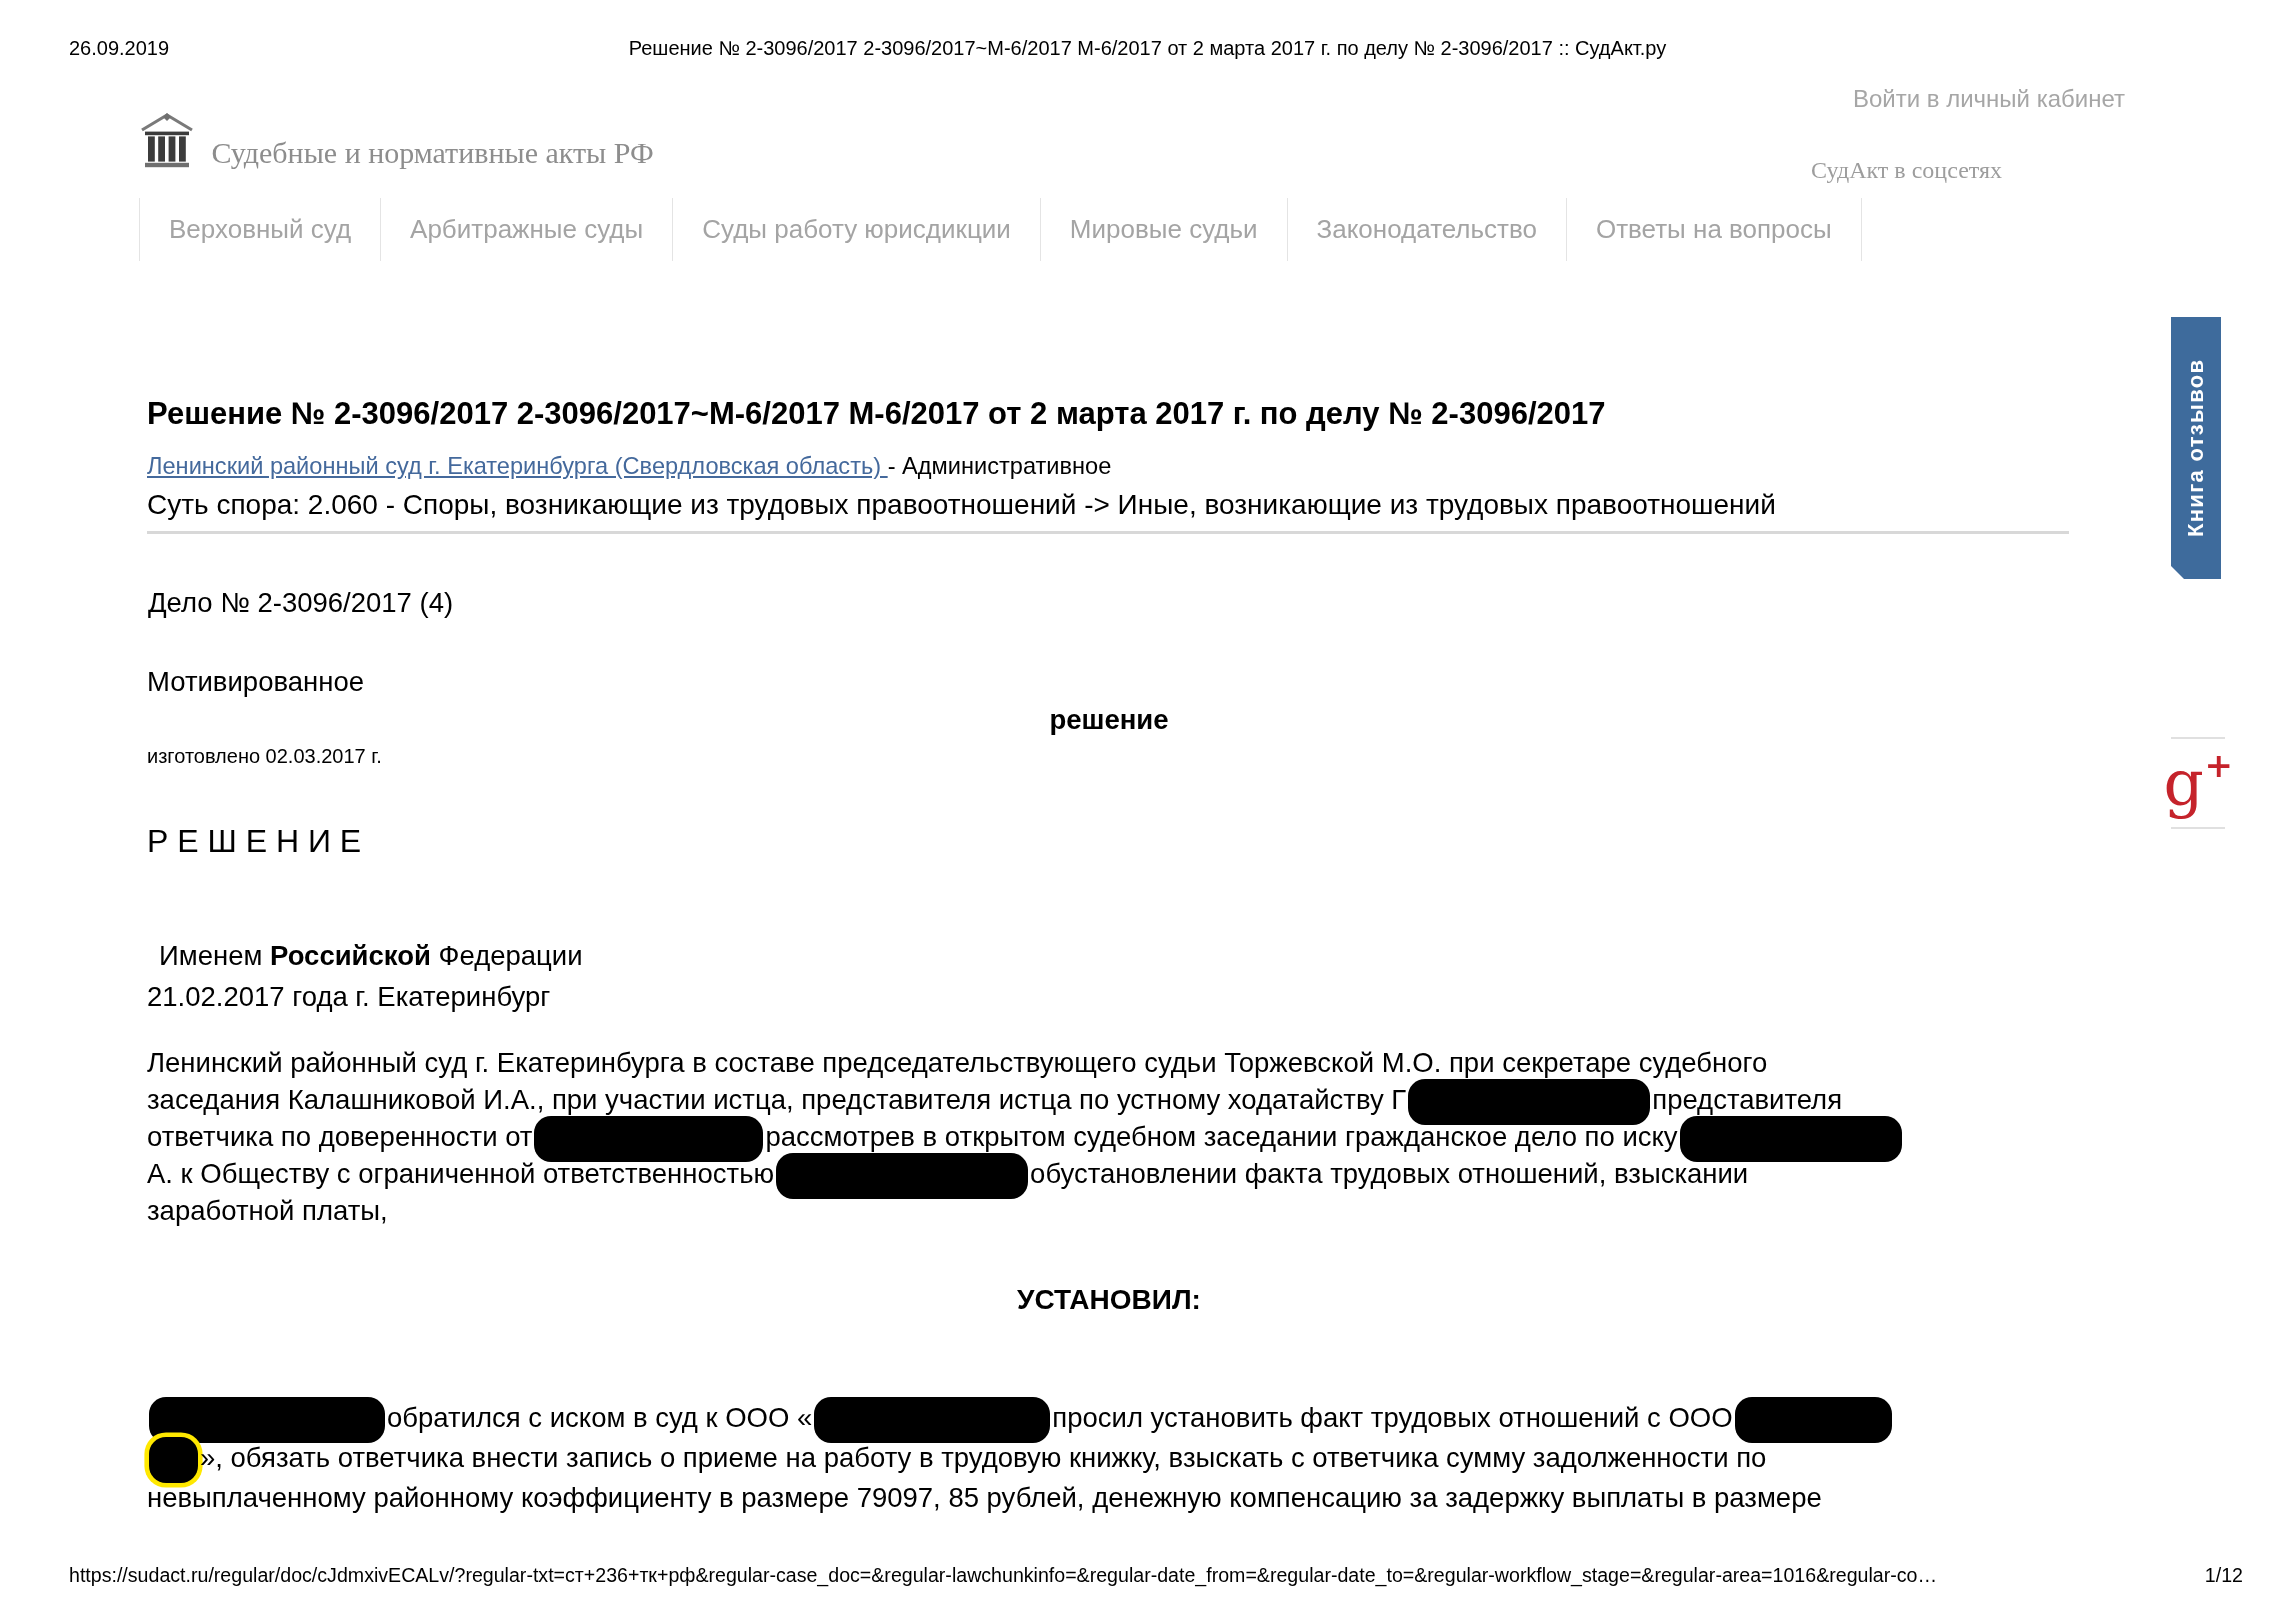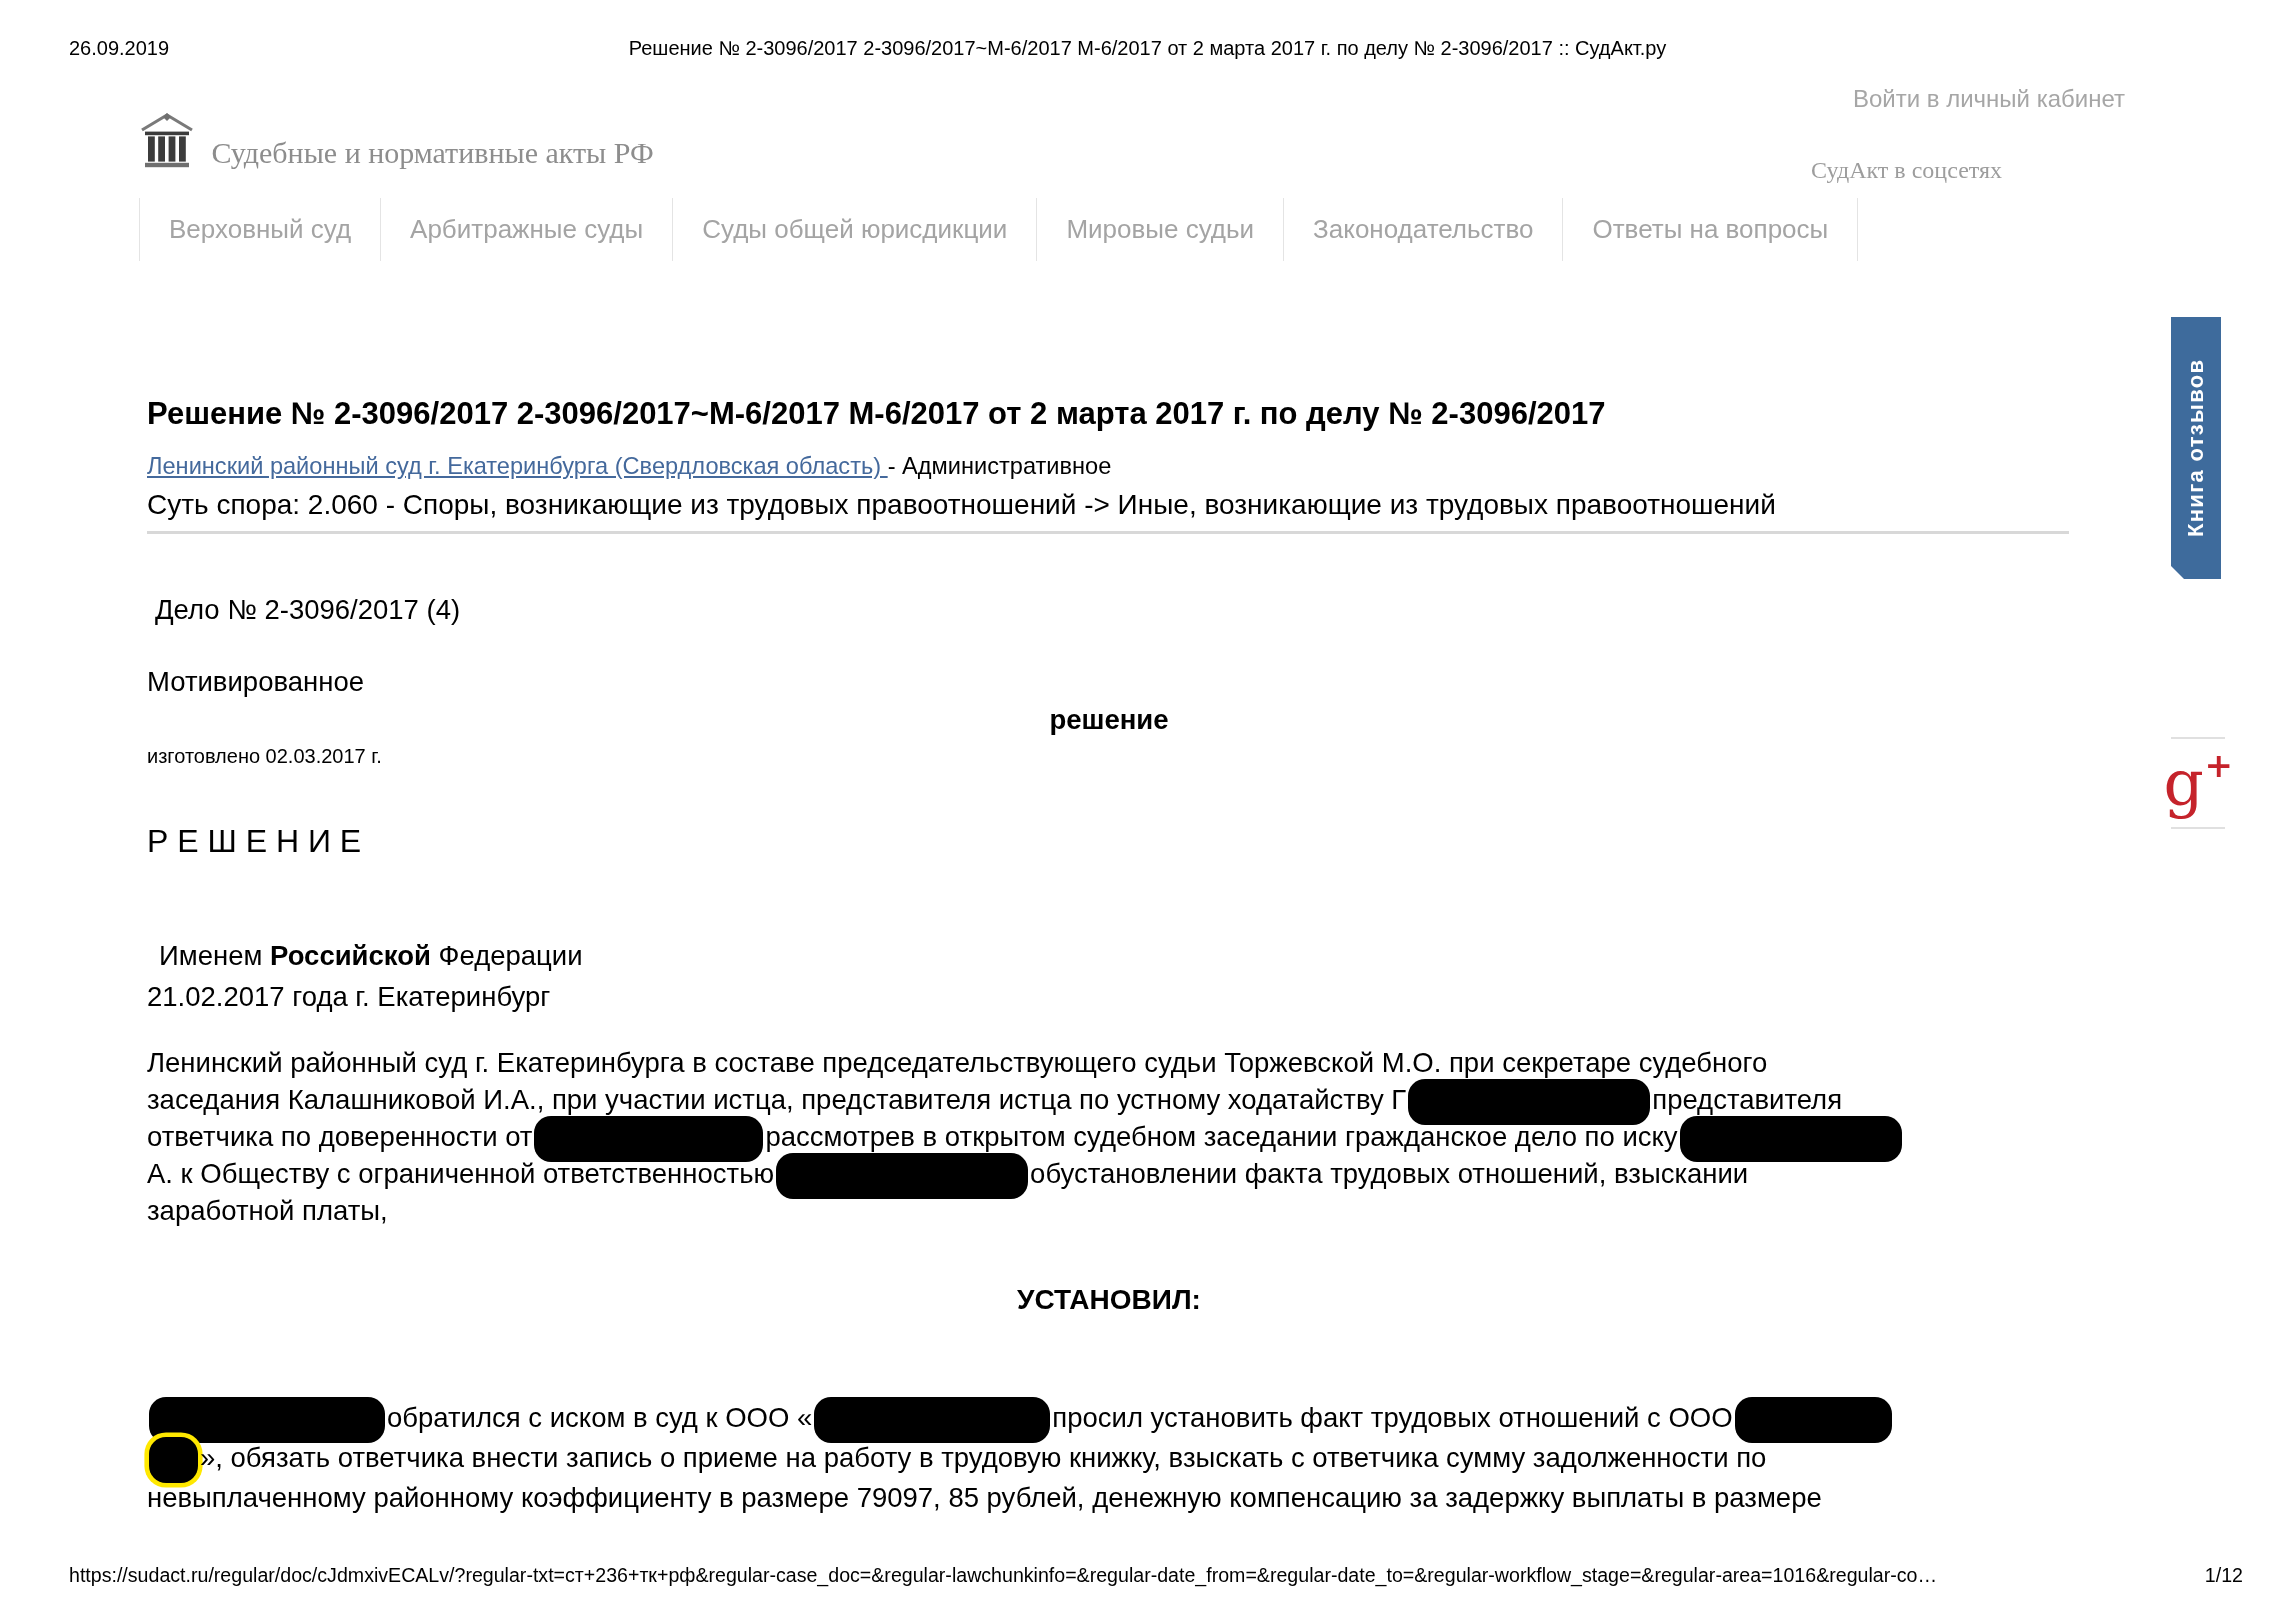--- a/index.html
+++ b/index.html
@@ -36,21 +36,21 @@
     display:flex;align-items:center;justify-content:center;text-decoration:none;cursor:pointer;
   }
   .gplus .g{font-family:"DejaVu Serif",serif;color:#c5232b;font-size:63px;line-height:1;}
   .gplus .plus{font-family:"DejaVu Serif",serif;color:#c5232b;font-size:34px;font-weight:bold;position:relative;top:-18.3px;left:0.7px;}
   
   .doc-title{position:absolute;left:147px;top:396px;width:1950px;margin:0;font-size:31px;font-weight:bold;}
   .court-line{position:absolute;left:147px;top:453px;margin:0;font-size:23.6px;}
   .court-link{color:#44699c;text-decoration:underline;cursor:pointer;}
   .dispute{position:absolute;left:147px;top:489px;margin:0;font-size:28px;}
   .divider{position:absolute;left:147px;top:531px;width:1922px;height:3.3px;background:#d8d8d8;}
-  .case-no{position:absolute;left:147px;top:586px;margin:8px;font-size:27.5px;}
+  .case-no{position:absolute;left:147px;top:586px;margin:1px;font-size:27.5px;}
   .motivated{position:absolute;left:147px;top:666px;margin:0;font-size:27.5px;}
   .reshenie{position:absolute;left:147px;top:704px;width:1924px;margin:0;font-size:27.5px;font-weight:bold;text-align:center;}
   .made-on{position:absolute;left:147px;top:745px;margin:0;font-size:20px;}
   .decision-spaced{position:absolute;left:147px;top:823px;margin:0;font-size:32px;}
   .in-name{position:absolute;left:147px;top:928px;margin:12px;font-size:27.5px;}
   .date-place{position:absolute;left:147px;top:981px;margin:0;font-size:27.5px;}
   .para{position:absolute;left:147px;margin:0;font-size:27.5px;}
   .para1{top:1044px;width:1930px;line-height:37px;}
   .ustanovil{position:absolute;left:147px;top:1284px;width:1924px;margin:0;font-size:28px;font-weight:bold;text-align:center;}
   .para2{top:1398px;width:1930px;line-height:40px;}
@@ -82,21 +82,21 @@
       </svg>
     </span>
     <span class="logo-text">Судебные и нормативные акты РФ</span>
   </a>
   <a class="login">Войти в личный кабинет</a>
   <div class="social">СудАкт в соцсетях</div>
 
   <nav class="main-nav">
     <a class="nav-item">Верховный суд</a>
     <a class="nav-item">Арбитражные суды</a>
-    <a class="nav-item">Суды общей юрисдикции</a>
+    <a class="nav-item">Суды работу юрисдикции</a>
     <a class="nav-item">Мировые судьи</a>
     <a class="nav-item">Законодательство</a>
     <a class="nav-item">Ответы на вопросы</a>
   </nav>
 
   <a class="feedback-banner">
     <span>Книга отзывов</span>
     <i class="notch"></i>
   </a>
   <a class="gplus">

